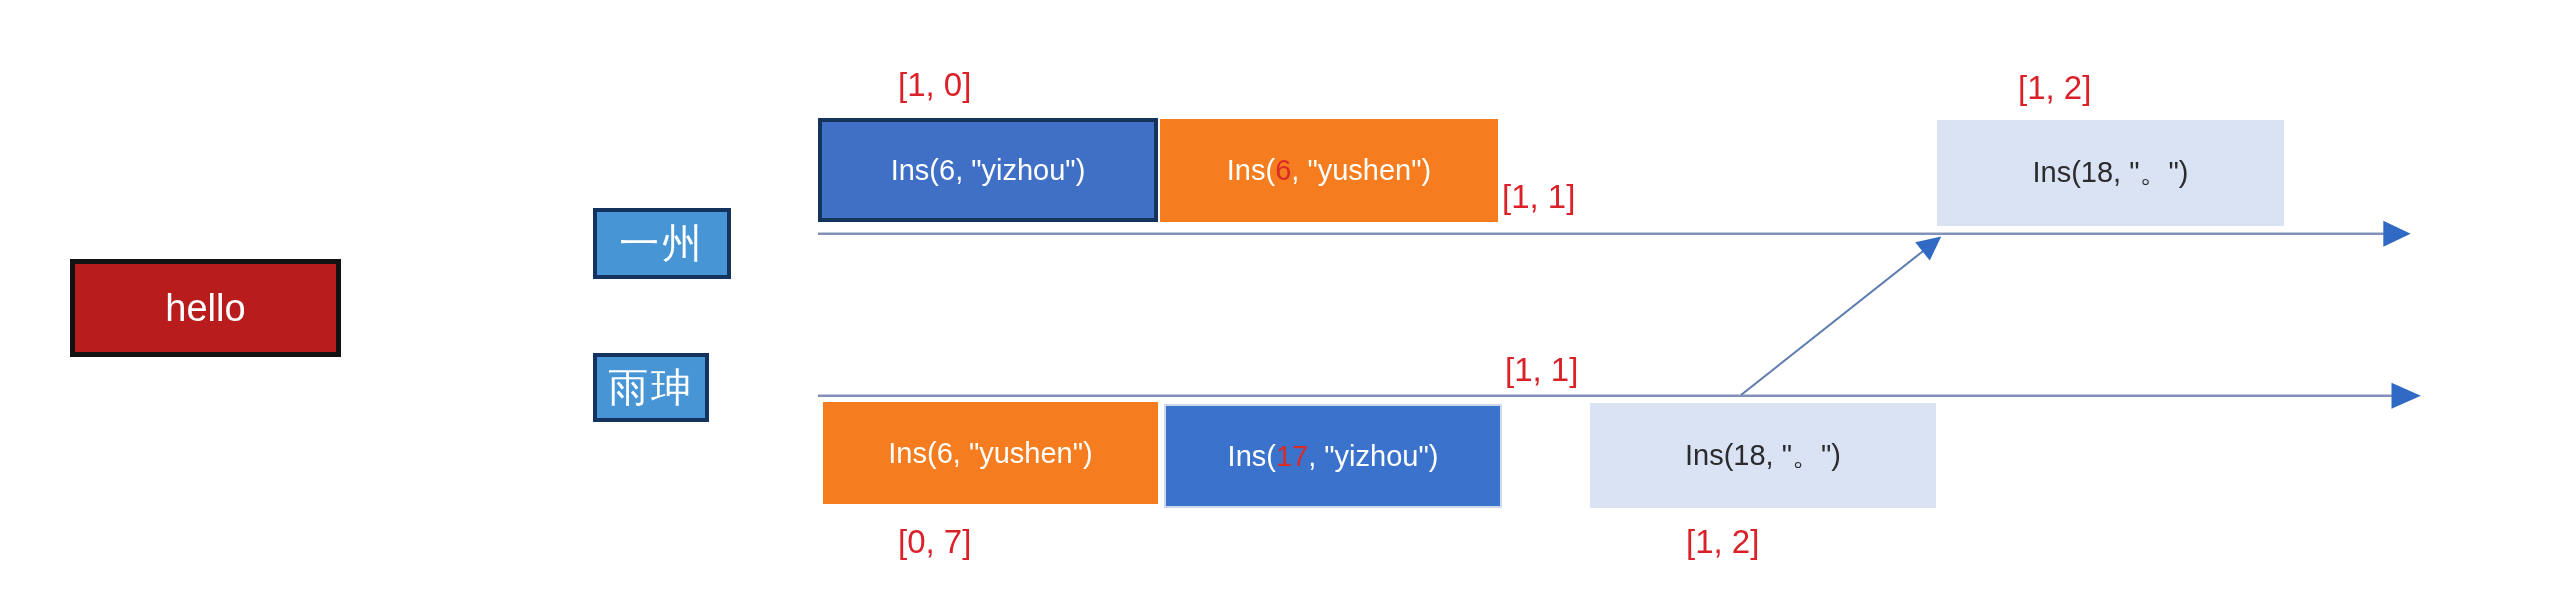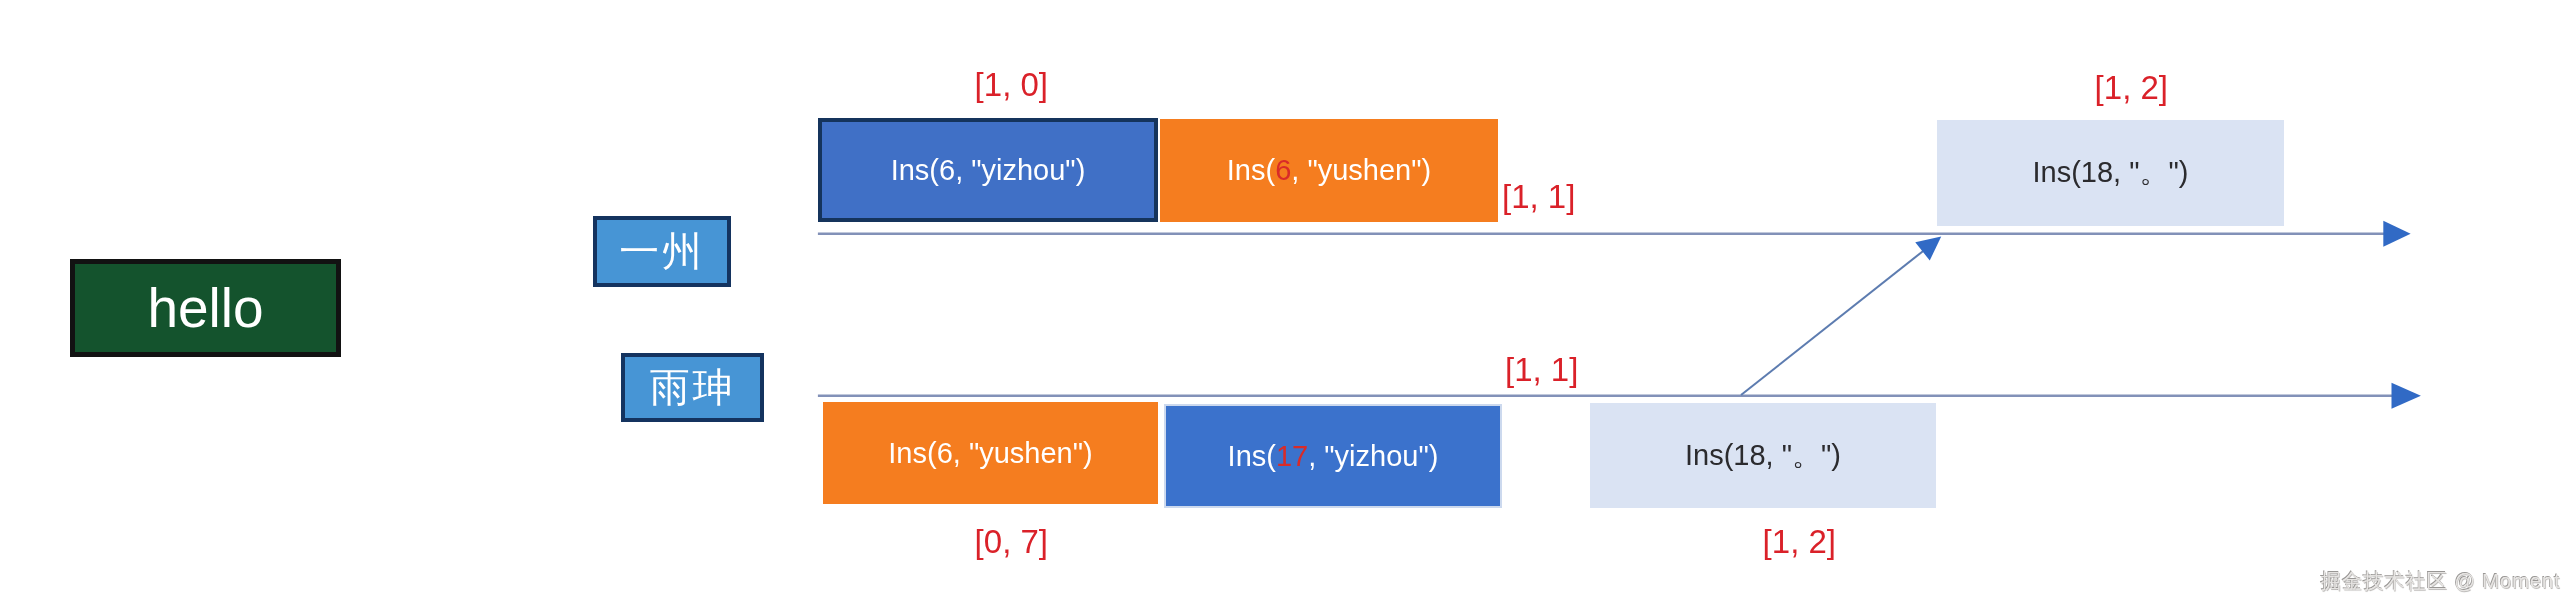--- a/index.html
+++ b/index.html
@@ -4,37 +4,37 @@
 <style>
   html,body{margin:0;padding:0;background:#ffffff;}
   .stage{
     position:relative;width:2576px;height:607px;background:#ffffff;
     font-family:"Liberation Sans","DejaVu Sans",sans-serif;overflow:hidden;
   }
   .lines-layer{position:absolute;left:0;top:0;width:2576px;height:607px;}
   .box{position:absolute;display:flex;align-items:center;justify-content:center;box-sizing:border-box;}
   .doc-box{
     left:70px;top:259px;width:271px;height:98px;
-    background:#14532d;border:5.5px solid #121212;color:#ffffff;font-size:55px;
+    background:#b91c1c;border:5.5px solid #121212;color:#ffffff;font-size:38px;
   }
   .rep-box{
     background:#4795d5;border:4.8px solid #14335f;color:#ffffff;font-size:40px;letter-spacing:2.7px;
   }
-  .rep-1{left:593px;top:216px;width:138px;height:71px;}
-  .rep-2{left:593px;top:353px;width:143px;height:69px;margin-left:28px;}
+  .rep-1{left:593px;top:208px;width:138px;height:71px;}
+  .rep-2{left:593px;top:353px;width:116px;height:69px;}
   .op{color:#ffffff;font-size:29px;white-space:pre;}
   .op .hl{color:#d92b28;}
   .op-blue-top{left:818px;top:118px;width:340px;height:104px;background:#4070c6;border:4.1px solid #15345c;}
   .op-orange-top{left:1160px;top:119px;width:338px;height:103px;background:#f57d1f;}
   .op-light-top{left:1937px;top:120px;width:347px;height:106px;background:#dae3f3;color:#2b2b2e;}
   .op-orange-bot{left:823px;top:402px;width:335px;height:102px;background:#f57d1f;}
   .op-blue-bot{left:1164px;top:404px;width:338px;height:104px;background:#3b72cc;border:2px solid #ccd9ee;}
   .op-light-bot{left:1590px;top:403px;width:346px;height:105px;background:#dae3f3;color:#2b2b2e;}
   .vlabel{position:absolute;color:#da2129;font-size:33px;line-height:1.0;white-space:pre;}
-  .vl-center{width:150px;text-align:right;}
+  .vl-center{width:150px;text-align:left;}
   .vl-t0{left:898px;top:68px;}
   .vl-t1{left:1502px;top:180px;}
   .vl-t2{left:2018px;top:71px;}
   .vl-b0{left:898px;top:525px;}
   .vl-b1{left:1505px;top:353px;}
   .vl-b2{left:1686px;top:525px;}
   .watermark{
     position:absolute;right:15.7px;top:567px;font-size:20.5px;
     color:#e6e4e2;text-shadow:-0.7px -0.7px 0 #999795,0.7px 0.7px 0.7px #b9b7b5;
     letter-spacing:0.7px;
@@ -85,16 +85,15 @@
     <span>Ins(18, "。")</span><span class="hl"></span><span></span>
   </div>
 
   <div class="vlabel vl-center vl-t0">[1, 0]</div>
   <div class="vlabel vl-t1">[1, 1]</div>
   <div class="vlabel vl-center vl-t2">[1, 2]</div>
   <div class="vlabel vl-center vl-b0">[0, 7]</div>
   <div class="vlabel vl-b1">[1, 1]</div>
   <div class="vlabel vl-center vl-b2">[1, 2]</div>
 
-  <div class="watermark">掘金技术社区 @ Moment</div>
 
 </div>
 
 
 </body></html>

